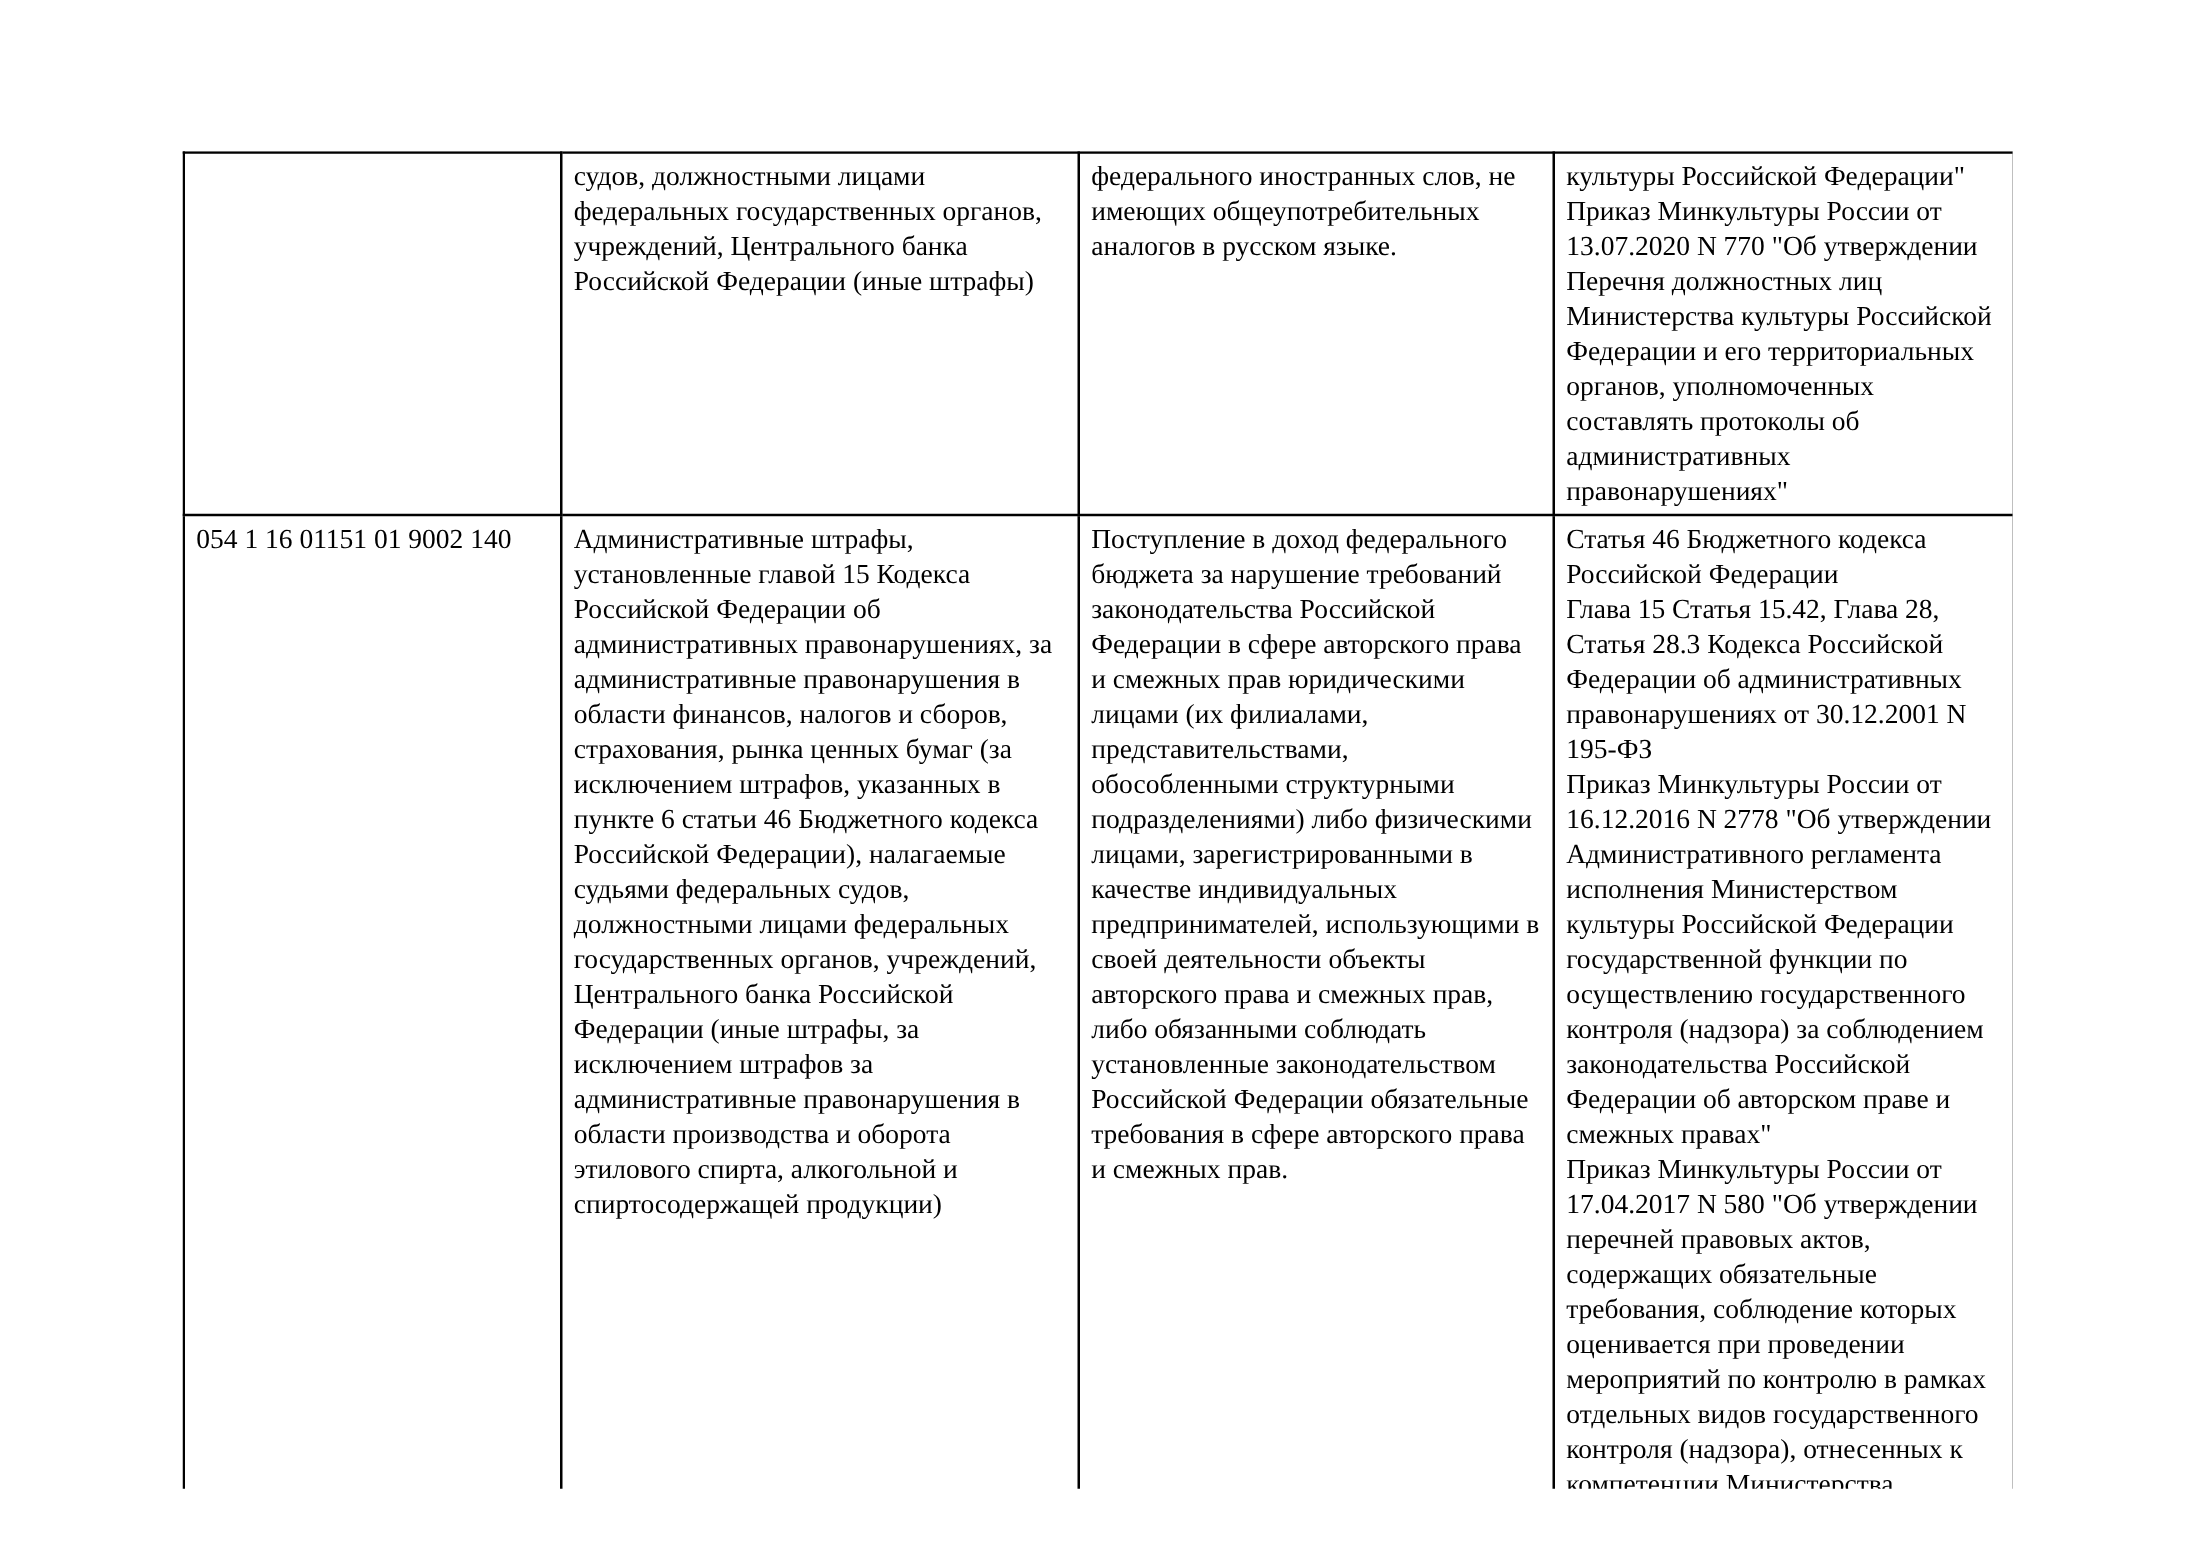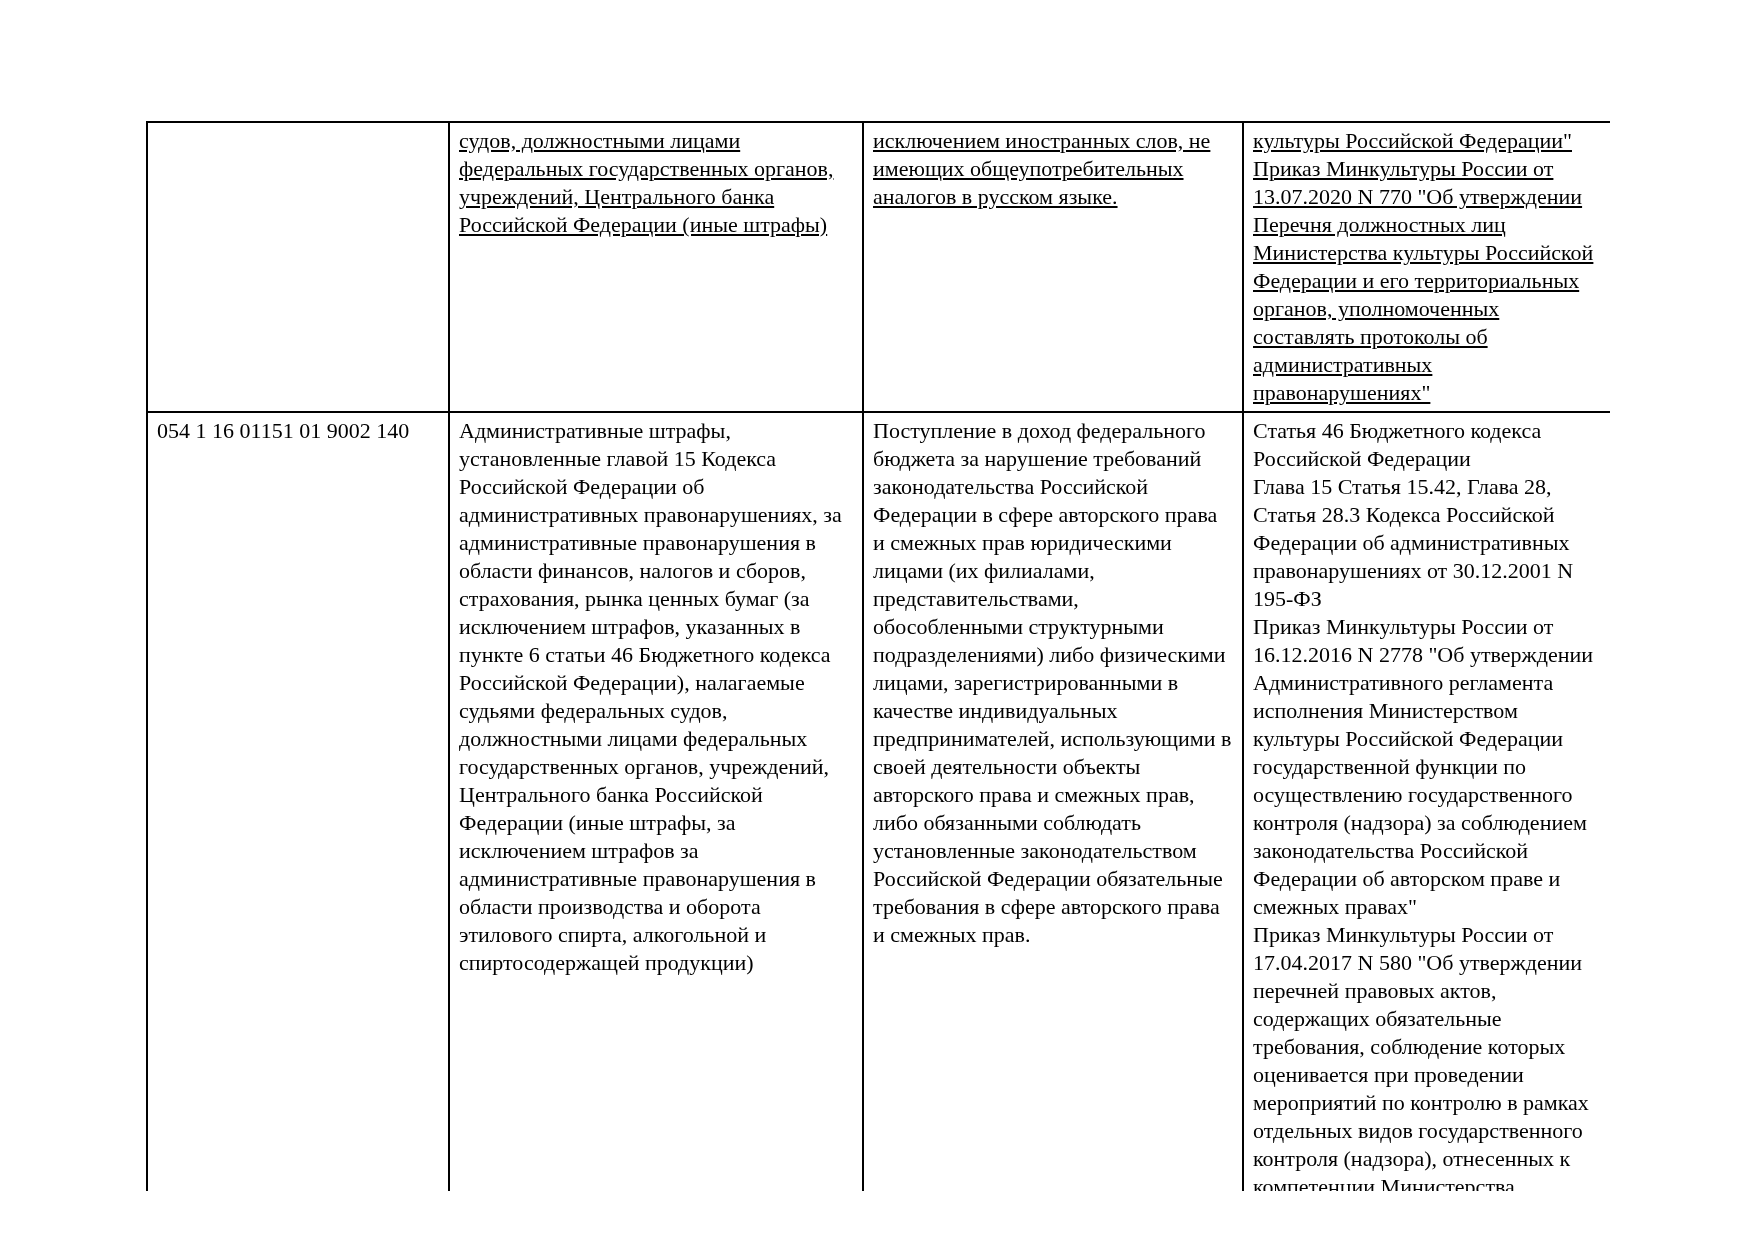--- a/index.html
+++ b/index.html
@@ -43,42 +43,42 @@
     padding: 4px 8px 4px 9px;
     font-size: 22px;
     line-height: 28px;
     word-wrap: break-word;
     text-align: left;
   }
   .col-code      { width: 302px; }
   .col-desc      { width: 414px; }
   .col-purpose   { width: 380px; }
   .col-legal     { width: 368px; }
-  tr.row-continuation td { height: 192px; text-decoration: underline; }
+  tr.row-continuation td { height: 192px; }
   tr.row-main td { height: 1110px; }
   td.prelines { white-space: pre-line; }
   td.code-cell { white-space: nowrap; }
 </style>
 </head>
 <body>
 
 <div class="page">
   <div class="table-clip">
     <table class="doc-table">
       <colgroup>
         <col class="col-code">
         <col class="col-desc">
         <col class="col-purpose">
         <col class="col-legal">
       </colgroup>
       <tbody>
         <tr class="row-continuation">
           <td class="code-cell"></td>
           <td>судов, должностными лицами федеральных государственных органов, учреждений, Центрального банка Российской Федерации (иные штрафы)</td>
-          <td>исключением иностранных слов, не имеющих общеупотребительных аналогов в русском языке.</td>
+          <td>федерального иностранных слов, не имеющих общеупотребительных аналогов в русском языке.</td>
           <td class="prelines">культуры Российской Федерации"
 Приказ Минкультуры России от 13.07.2020 N 770 "Об утверждении Перечня должностных лиц Министерства культуры Российской Федерации и его территориальных органов, уполномоченных составлять протоколы об административных правонарушениях"</td>
         </tr>
         <tr class="row-main">
           <td class="code-cell">054 1 16 01151 01 9002 140</td>
           <td>Административные штрафы, установленные главой 15 Кодекса Российской Федерации об административных правонарушениях, за административные правонарушения в области финансов, налогов и сборов, страхования, рынка ценных бумаг (за исключением штрафов, указанных в пункте 6 статьи 46 Бюджетного кодекса Российской Федерации), налагаемые судьями федеральных судов, должностными лицами федеральных государственных органов, учреждений, Центрального банка Российской Федерации (иные штрафы, за исключением штрафов за административные правонарушения в области производства и оборота этилового спирта, алкогольной и спиртосодержащей продукции)</td>
           <td>Поступление в доход федерального бюджета за нарушение требований законодательства Российской Федерации в сфере авторского права и смежных прав юридическими лицами (их филиалами, представительствами, обособленными структурными подразделениями) либо физическими лицами, зарегистрированными в качестве индивидуальных предпринимателей, использующими в своей деятельности объекты авторского права и смежных прав, либо обязанными соблюдать установленные законодательством Российской Федерации обязательные требования в сфере авторского права и смежных прав.</td>
           <td class="prelines">Статья 46 Бюджетного кодекса Российской Федерации
 Глава 15 Статья 15.42, Глава 28, Статья 28.3 Кодекса Российской Федерации об административных правонарушениях от 30.12.2001 N 195-ФЗ
 Приказ Минкультуры России от 16.12.2016 N 2778 "Об утверждении Административного регламента исполнения Министерством культуры Российской Федерации государственной функции по осуществлению государственного контроля (надзора) за соблюдением законодательства Российской Федерации об авторском праве и смежных правах"

